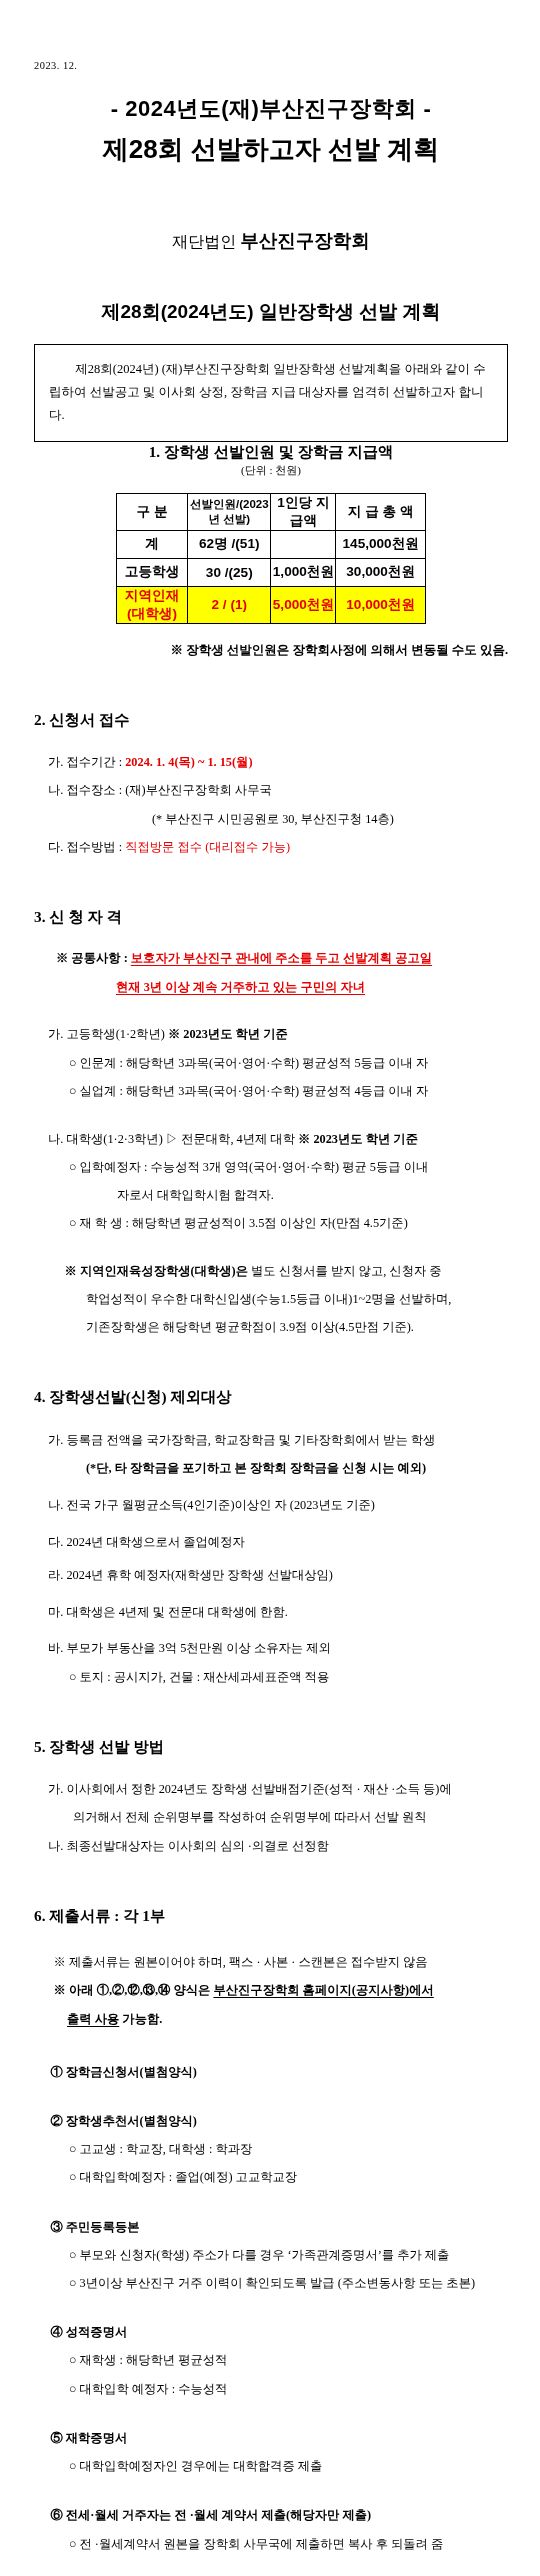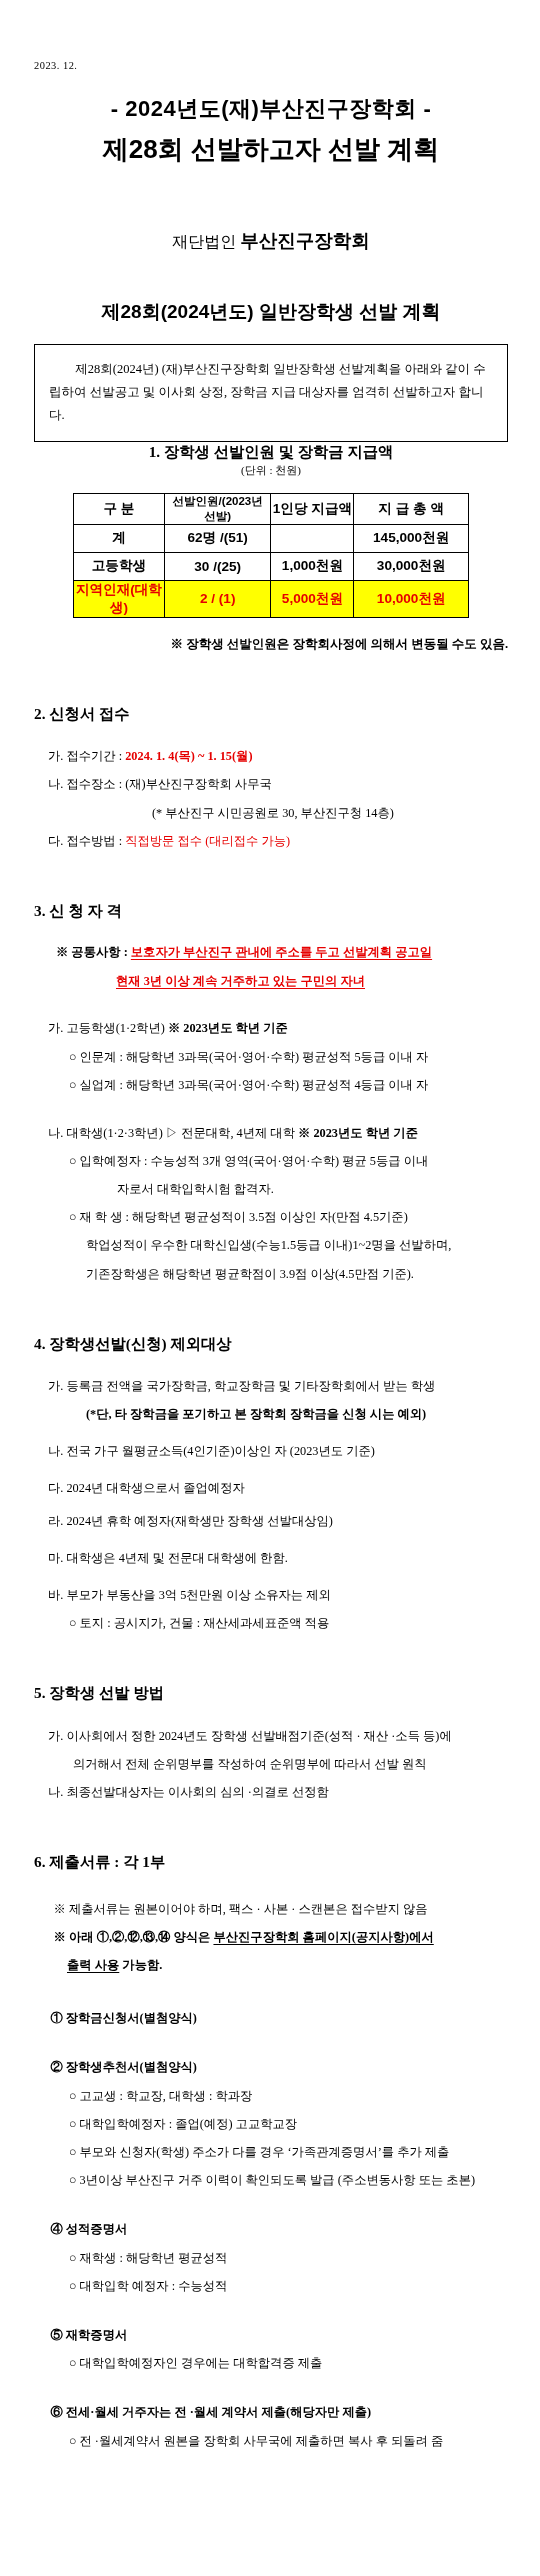--- a/index.html
+++ b/index.html
@@ -9,21 +9,21 @@
   .title1{text-align:center;font-weight:bold;font-size:22px;margin-top:23px;font-family:"Liberation Sans",sans-serif;letter-spacing:0.5px;}
   .title2{text-align:center;font-weight:bold;font-size:26px;margin-top:7.6px;font-family:"Liberation Sans",sans-serif;}
   .org{text-align:center;margin-top:61px;font-size:16px;}
   .org-name{font-weight:bold;font-size:18.5px;font-family:"Liberation Sans",sans-serif;}
   .subtitle{text-align:center;font-weight:bold;font-size:19px;margin-top:46px;font-family:"Liberation Sans",sans-serif;}
   .intro-box{border:1.1px solid #000;margin-top:19.6px;padding:13px 14px;}
   .intro-box p{margin:0;font-size:12.5px;line-height:1.85;text-indent:2.1em;}
   .sec1-row{display:flex;justify-content:space-between;align-items:center;flex-direction:column;}
   .sec-heading-inline{font-size:15.3px;font-weight:bold;}
   .unit-note{font-size:11px;}
-  table.sel{border-collapse:collapse;margin:15.3px auto 0 auto;width:396px;table-layout:fixed;font-family:"Liberation Sans",sans-serif;}
+  table.sel{border-collapse:collapse;margin:15.3px auto 0 auto;width:310px;table-layout:fixed;font-family:"Liberation Sans",sans-serif;}
   table.sel th,table.sel td{border:1.1px solid #000;text-align:center;font-size:13.6px;font-weight:bold;height:27px;padding:0 1.1px;overflow:hidden;}
   table.sel col.c1{width:23%;} table.sel col.c2{width:27%;} table.sel col.c3{width:21%;} table.sel col.c4{width:29%;}
   tr.hl td{background:#ffff00;color:#e60000;}
   .table-note{text-align:right;font-weight:bold;font-size:12.5px;margin-top:18px;}
   #doc-body .line{font-size:12.3px;line-height:1.4;margin-top:11px;}
   #doc-body .line.sec{font-size:15.3px;margin-top:50px;}
   .red{color:#e60000;}
   .ul{text-decoration:underline;text-underline-offset:2.7px;}
   .b{font-weight:bold;}
 </style>
@@ -95,20 +95,21 @@
       <div class="line sec"><span class="b">3. 신 청 자 격</span></div>
       <div class="line" style="padding-left: 22px; margin-top: 23px;"><span class="b">※ 공통사항 :  </span><span class="red ul b">보호자가 부산진구 관내에 주소를 두고 선발계획 공고일</span></div>
       <div class="line" style="padding-left: 82px;"><span class="red ul b">현재 3년 이상 계속 거주하고 있는 구민의 자녀</span></div>
       <div class="line" style="padding-left: 14px; margin-top: 30.5px;"><span>가. 고등학생(1·2학년)   </span><span class="b">※ 2023년도 학년 기준</span></div>
       <div class="line" style="padding-left: 35px;"><span>○ 인문계 : 해당학년 3과목(국어·영어·수학) 평균성적 5등급 이내 자</span></div>
       <div class="line" style="padding-left: 35px;"><span>○ 실업계 : 해당학년 3과목(국어·영어·수학) 평균성적 4등급 이내 자</span></div>
       <div class="line" style="padding-left: 14px; margin-top: 30.5px;"><span>나. 대학생(1·2·3학년) ▷ 전문대학, 4년제 대학   </span><span class="b">※ 2023년도 학년 기준</span></div>
       <div class="line" style="padding-left: 35px;"><span>○ 입학예정자 : 수능성적 3개 영역(국어·영어·수학) 평균 5등급 이내</span></div>
       <div class="line" style="padding-left: 83px;"><span>자로서 대학입학시험 합격자.</span></div>
       <div class="line" style="padding-left: 35px;"><span>○ 재  학  생 : 해당학년 평균성적이 3.5점 이상인 자(만점 4.5기준)</span></div>
+      <div class="line" style="padding-left: 30.5px; margin-top: 30.5px;"><span class="b">※ </span><span class="b">지역인재육성장학생(대학생)은</span><span> 별도 신청서를 받지 않고, 신청자 중</span></div>
       <div class="line" style="padding-left: 52px;"><span>학업성적이 우수한 대학신입생(수능1.5등급 이내)1~2명을 선발하며,</span></div>
       <div class="line" style="padding-left: 52px;"><span>기존장학생은 해당학년 평균학점이 3.9점 이상(4.5만점 기준).</span></div>
       <div class="line sec"><span class="b">4. 장학생선발(신청) 제외대상</span></div>
       <div class="line" style="padding-left: 14px; margin-top: 24px;"><span>가. 등록금 전액을 국가장학금, 학교장학금 및 기타장학회에서 받는 학생</span></div>
       <div class="line" style="padding-left: 52px;"><span class="b">(*단, 타 장학금을 포기하고 본 장학회 장학금을 신청 시는 예외)</span></div>
       <div class="line" style="padding-left: 14px; margin-top: 19.6px;"><span>나. 전국 가구 월평균소득(4인기준)이상인 자 (2023년도 기준)</span></div>
       <div class="line" style="padding-left: 14px; margin-top: 19.6px;"><span>다. 2024년 대학생으로서 졸업예정자</span></div>
       <div class="line" style="padding-left: 14px; margin-top: 16px;"><span>라. 2024년 휴학 예정자(재학생만 장학생 선발대상임)</span></div>
       <div class="line" style="padding-left: 14px; margin-top: 19.6px;"><span>마. 대학생은 4년제 및 전문대 대학생에 한함.</span></div>
       <div class="line" style="padding-left: 14px; margin-top: 19.6px;"><span>바. 부모가 부동산을 3억 5천만원 이상 소유자는 제외</span></div>
@@ -118,20 +119,21 @@
       <div class="line" style="padding-left: 39px;"><span>의거해서 전체 순위명부를 작성하여 순위명부에 따라서 선발 원칙</span></div>
       <div class="line" style="padding-left: 14px;"><span>나. 최종선발대상자는 이사회의 심의 ·의결로 선정함</span></div>
       <div class="line sec"><span class="b">6. 제출서류 : 각 1부</span></div>
       <div class="line" style="padding-left: 19.6px; margin-top: 28px;"><span>※ 제출서류는 원본이어야 하며, 팩스 · 사본 · 스캔본은 접수받지 않음</span></div>
       <div class="line" style="padding-left: 19.6px;"><span class="b">※ 아래 ①,②,⑫,⑬,⑭ 양식은 </span><span class="ul b">부산진구장학회 홈페이지(공지사항)에서</span></div>
       <div class="line" style="padding-left: 33px;"><span class="ul b">출력 사용</span><span class="b"> 가능함.</span></div>
       <div class="line" style="padding-left: 16.4px; margin-top: 36px;"><span class="b">① 장학금신청서(별첨양식)</span></div>
       <div class="line" style="padding-left: 16.4px; margin-top: 32px;"><span class="b">② 장학생추천서(별첨양식)</span></div>
       <div class="line" style="padding-left: 35px;"><span>○ 고교생 : 학교장,   대학생 : 학과장</span></div>
       <div class="line" style="padding-left: 35px;"><span>○ 대학입학예정자 :  졸업(예정) 고교학교장</span></div>
+      <div class="line" style="padding-left: 16.4px; margin-top: 32px;"><span class="b">③ 주민등록등본</span></div>
       <div class="line" style="padding-left: 35px;"><span>○ 부모와 신청자(학생) 주소가 다를 경우 ‘가족관계증명서’를 추가 제출</span></div>
       <div class="line" style="padding-left: 35px;"><span>○ 3년이상 부산진구 거주 이력이 확인되도록 발급 (주소변동사항 또는 초본)</span></div>
       <div class="line" style="padding-left: 16.4px; margin-top: 32px;"><span class="b">④ 성적증명서</span></div>
       <div class="line" style="padding-left: 35px;"><span>○ 재학생 : 해당학년 평균성적</span></div>
       <div class="line" style="padding-left: 35px;"><span>○ 대학입학 예정자 : 수능성적</span></div>
       <div class="line" style="padding-left: 16.4px; margin-top: 32px;"><span class="b">⑤ 재학증명서</span></div>
       <div class="line" style="padding-left: 35px;"><span>○ 대학입학예정자인 경우에는 대학합격증 제출</span></div>
       <div class="line" style="padding-left: 16.4px; margin-top: 32px;"><span class="b">⑥ 전세·월세 거주자는 전 ·월세 계약서 제출(해당자만 제출)</span></div>
       <div class="line" style="padding-left: 35px;"><span>○ 전 ·월세계약서 원본을 장학회 사무국에 제출하면 복사 후 되돌려 줌</span></div>
     </div>

